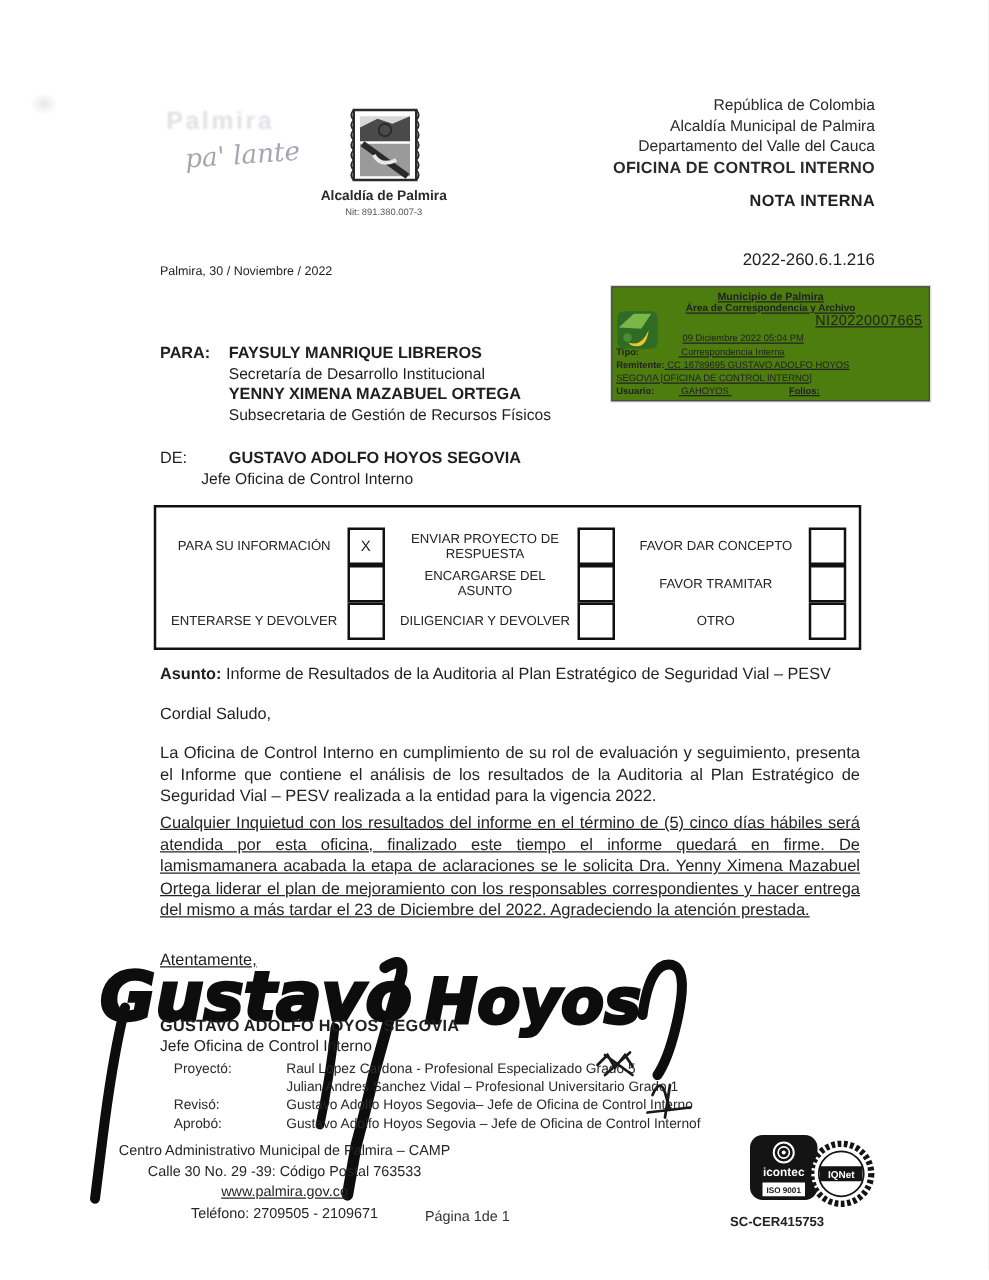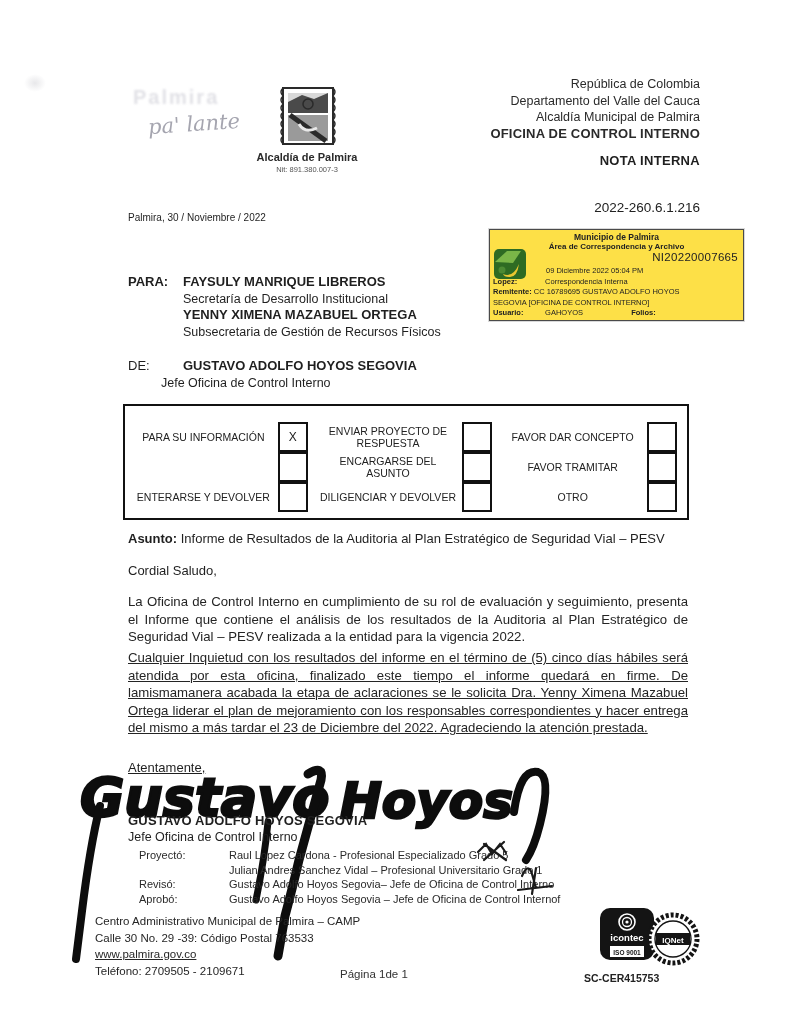--- a/index.html
+++ b/index.html
@@ -18,22 +18,22 @@
   .script-slogan{top:112px;left:148px;font-size:21px;font-style:italic;color:#8f8f9c;transform:rotate(-4deg);
                  font-family:"DejaVu Serif",serif;opacity:.8;}
   .crest{top:84px;left:277px;}
   .crest-caption{top:151px;left:237px;width:140px;text-align:center;font-size:11px;font-weight:bold;color:#2a2a2a;}
   .crest-nit{top:165px;left:237px;width:140px;text-align:center;font-size:7.5px;color:#555;}
 
   .ref-number{top:200px;left:460px;width:240px;text-align:right;font-size:13.5px;color:#222;}
   .date-line{top:212px;left:128px;font-size:10px;}
 
   
-  .stamp{top:229px;left:489px;width:253px;border:1px solid #4a4a4a;background:#fde047;font-size:7.5px;
-         color:#222;padding-bottom:3px;box-shadow:0 0 0 1px #d9d9d9;}
+  .stamp{top:229px;left:489px;width:253px;border:1px solid #4a4a4a;background:#4d7c0f;font-size:7.5px;
+         color:#222;padding-bottom:3px;box-shadow:0 0 0 1px #d9d9d9;text-decoration:underline;}
   .stamp .s-title{text-align:center;font-weight:bold;font-size:8.5px;padding-top:2px;}
   .stamp .s-sub{text-align:center;font-weight:bold;font-size:8px;}
   .stamp .s-rad{text-align:right;font-size:11.5px;padding-right:5px;letter-spacing:.3px;}
   .stamp .s-logo{position:absolute;left:3px;top:18px;}
   .stamp .s-dt{margin-left:56px;margin-top:3px;}
   .stamp .s-row{margin-left:3px;margin-top:1.5px;}
   .stamp .s-lbl{font-weight:bold;display:inline-block;}
   .stamp .s-tipo-lbl{width:50px;}
   .stamp .s-folios{margin-left:46px;font-weight:bold;}
 
@@ -66,21 +66,21 @@
   .sig-name{top:813px;left:128px;font-size:13px;font-weight:bold;letter-spacing:.2px;}
   .sig-title{top:830px;left:128px;font-size:12.5px;}
 
   
   .credits{top:848px;left:128px;width:480px;font-size:11px;line-height:14.6px;color:#2a2a2a;}
   .credit-row{display:flex;}
   .credit-lbl{width:90px;flex:0 0 auto;padding-left:11px;}
   .credit-val{flex:1;}
 
   
-  .footer{top:913px;left:95px;font-size:11.5px;line-height:16.5px;color:#262626;}
+  .footer{top:913px;left:95px;font-size:11.5px;line-height:16.5px;color:#262626;text-align:center;}
   .footer .web{text-decoration:underline;}
   .page-num{top:968px;left:340px;font-size:11.5px;color:#333;}
   .cert-code{top:972px;left:584px;font-size:10.5px;font-weight:bold;color:#222;}
 
   .smudge{top:74px;left:24px;width:22px;height:18px;border-radius:50%;
           background:radial-gradient(#d8d8dc, #ffffff 70%);opacity:.6;}
   svg{display:block;}
 </style>
 </head>
 <body>
@@ -107,22 +107,22 @@
       <path d="M13 31 L49 57" stroke="#2a2a2a" stroke-width="5"></path>
       <circle cx="31" cy="20" r="5" fill="none" stroke="#2a2a2a" stroke-width="1.5"></circle>
       <path d="M22 40 q6 10 18 4" stroke="#e8e8e8" stroke-width="3" fill="none"></path>
     </svg>
   </div>
   <div class="abs crest-caption">Alcaldía de Palmira</div>
   <div class="abs crest-nit">Nit: 891.380.007-3</div>
 
   <div class="abs hdr-right">
     <div>República de Colombia</div>
+    <div>Alcaldía Municipal de Palmira</div>
     <div>Departamento del Valle del Cauca</div>
-    <div>Alcaldía Municipal de Palmira</div>
     <div class="line4">OFICINA DE CONTROL INTERNO</div>
   </div>
   <div class="abs nota-interna">NOTA INTERNA</div>
 
   <div class="abs ref-number">2022-260.6.1.216</div>
   <div class="abs date-line">Palmira, 30 / Noviembre / 2022</div>
 
   <div class="abs stamp">
     <div class="s-title">Municipio de Palmira</div>
     <div class="s-sub">Área de Correspondencia y Archivo</div>
@@ -130,21 +130,21 @@
     <div class="s-logo">
       <svg width="34" height="32" viewBox="0 0 34 32">
         <rect x="1" y="1" width="32" height="30" rx="5" fill="#2e6b23"></rect>
         <path d="M2 14 L14 3 h14 l-8 12 z" fill="#7ab648"></path>
         <path d="M10 26 q10 4 16 -10 q-2 14 -10 13 q-5 0 -6 -3z" fill="#e9c62f"></path>
         <circle cx="9" cy="22" r="3.5" fill="#4c8a33"></circle>
       </svg>
     </div>
     <div class="s-dt">09 Diciembre 2022 05:04 PM</div>
     <div class="s-row">
-      <span class="s-lbl s-tipo-lbl">Lopez:</span>
+      <span class="s-lbl s-tipo-lbl">Tipo:</span>
       <span>Correspondencia Interna</span>
     </div>
     <div class="s-row">
       <span class="s-lbl">Remitente:</span>
       <span>CC 16789695 GUSTAVO ADOLFO HOYOS</span>
     </div>
     <div class="s-row">SEGOVIA [OFICINA DE CONTROL INTERNO]</div>
     <div class="s-row">
       <span class="s-lbl s-tipo-lbl">Usuario:</span>
       <span>GAHOYOS</span>

